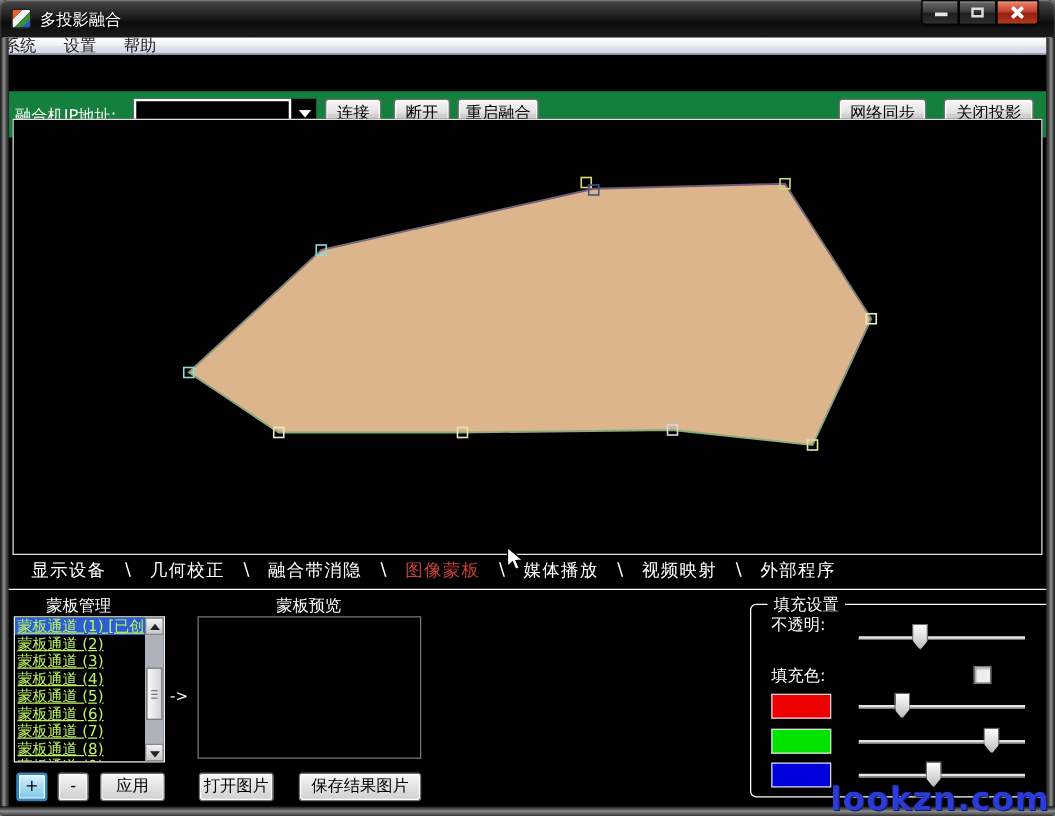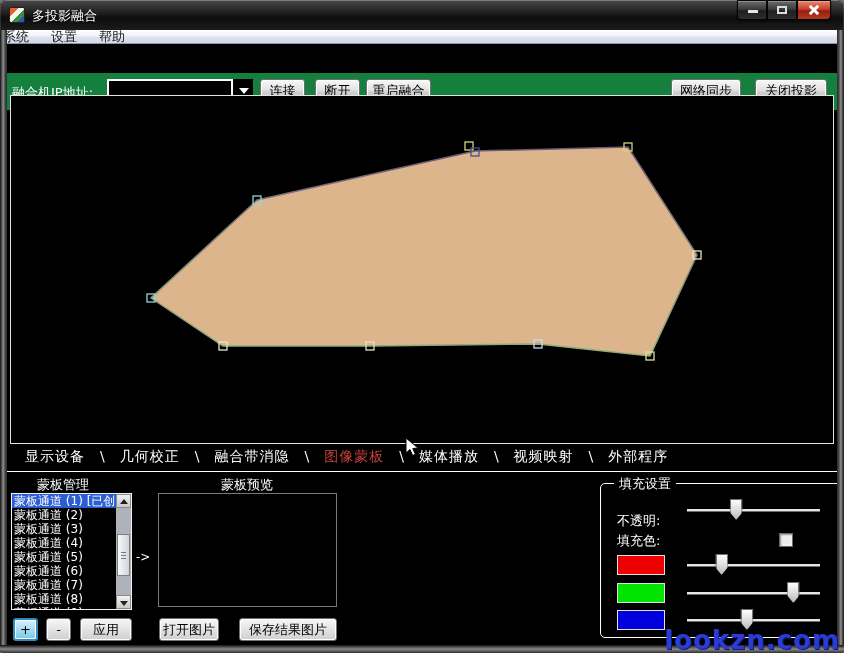--- a/index.html
+++ b/index.html
@@ -84,22 +84,22 @@
 
   
   .bottom { position:absolute; top:472px; left:7px; right:7px; height:173px; background:#000;
             color:#fff; }
   .panel-title { position:absolute; top:4px; font-size:13px; color:#fff; }
   .t-mgmt { left:30px; } .t-preview { left:214px; }
 
   .listbox { position:absolute; left:4px; top:21px; width:121px; height:117px;
              border:1px solid #f2f2f2; background:#000; }
   .list-inner { position:absolute; left:0; top:0; bottom:0; right:15px; overflow:hidden; }
-  .list-item { font-size:12px; line-height:14px; height:14px; color:#ffffff; padding-left:2px;
-               white-space:nowrap; overflow:hidden; }
+  .list-item { font-size:12px; line-height:14px; height:14px; color:#bef264; padding-left:2px;
+               white-space:nowrap; overflow:hidden;text-decoration:underline; }
   .list-item.selected { background:#2a5ed2; }
   .vscroll { position:absolute; right:0; top:0; bottom:0; width:15px; background:#aeb2ba; }
   .scroll-btn { position:absolute; left:0; width:15px; height:14px;
                 background:linear-gradient(180deg,#f2f2f2,#c9c9c9); border:1px solid #8a8a8a; }
   .scroll-btn.up { top:0; } .scroll-btn.down { bottom:0; }
   .tri-up { position:absolute; left:3px; top:4px; width:0; height:0;
             border-left:4px solid transparent; border-right:4px solid transparent;
             border-bottom:5px solid #222; }
   .tri-down { position:absolute; left:3px; top:5px; width:0; height:0;
             border-left:4px solid transparent; border-right:4px solid transparent;
@@ -261,21 +261,21 @@
 
     <div class="arrow-label">-&gt;</div>
     <div class="panel-title t-preview">蒙板预览</div>
     <div class="preview-box"></div>
     <div class="mini-btn btn-open">打开图片</div>
     <div class="mini-btn btn-save">保存结果图片</div>
 
 
     <div class="groupbox g-fill">
       <div class="group-title">填充设置</div>
-      <div class="row-label" style="left:16px;top:28px;">不透明:</div>
+      <div class="row-label" style="left:16px;top:7px;">不透明:</div>
       <div class="slider" style="left:86px;top:14px;">
           <div class="track"></div>
           <div class="thumb" style="left: 37%;"></div>
         </div>
       <div class="row-label" style="left:16px;top:48px;">填充色:</div>
       <div class="checkbox" style="left:178px;top:49px;"></div>
       <div class="swatch" style="left: 16px; top: 71px; background: rgb(238, 0, 0);"></div>
       <div class="slider" style="left:86px;top:69px;">
           <div class="track"></div>
           <div class="thumb" style="left: 26%;"></div>

